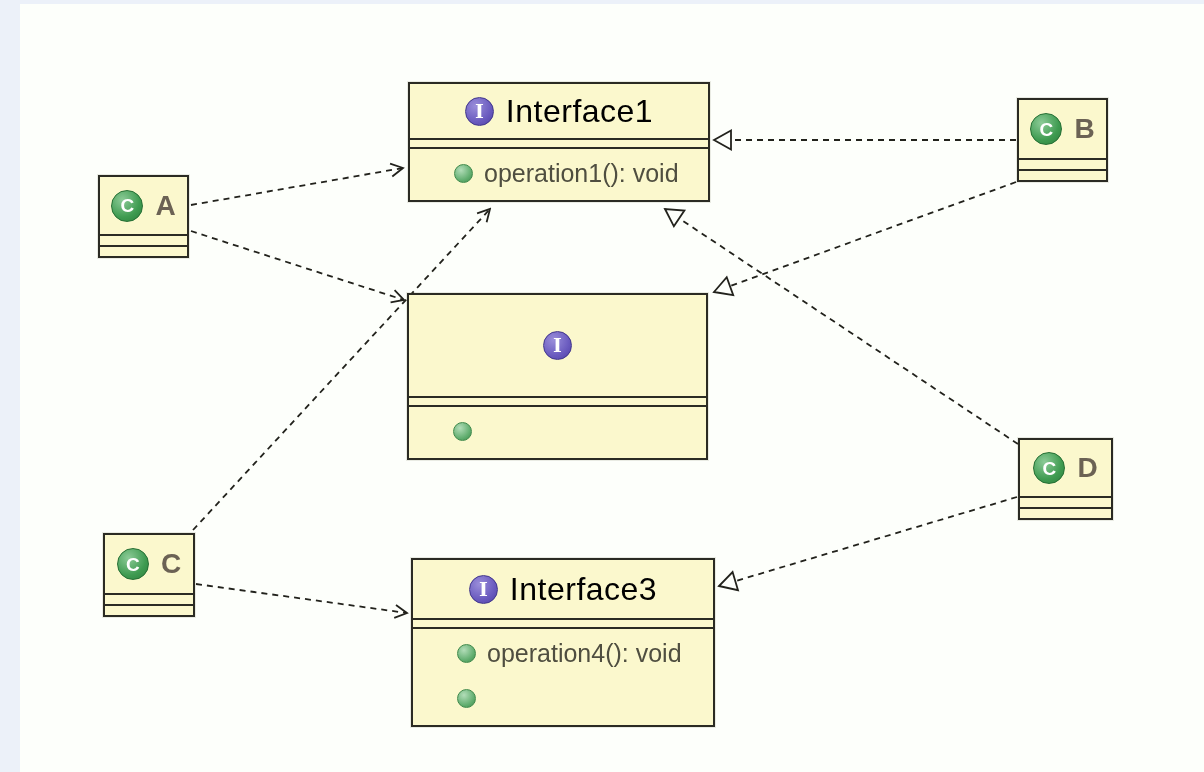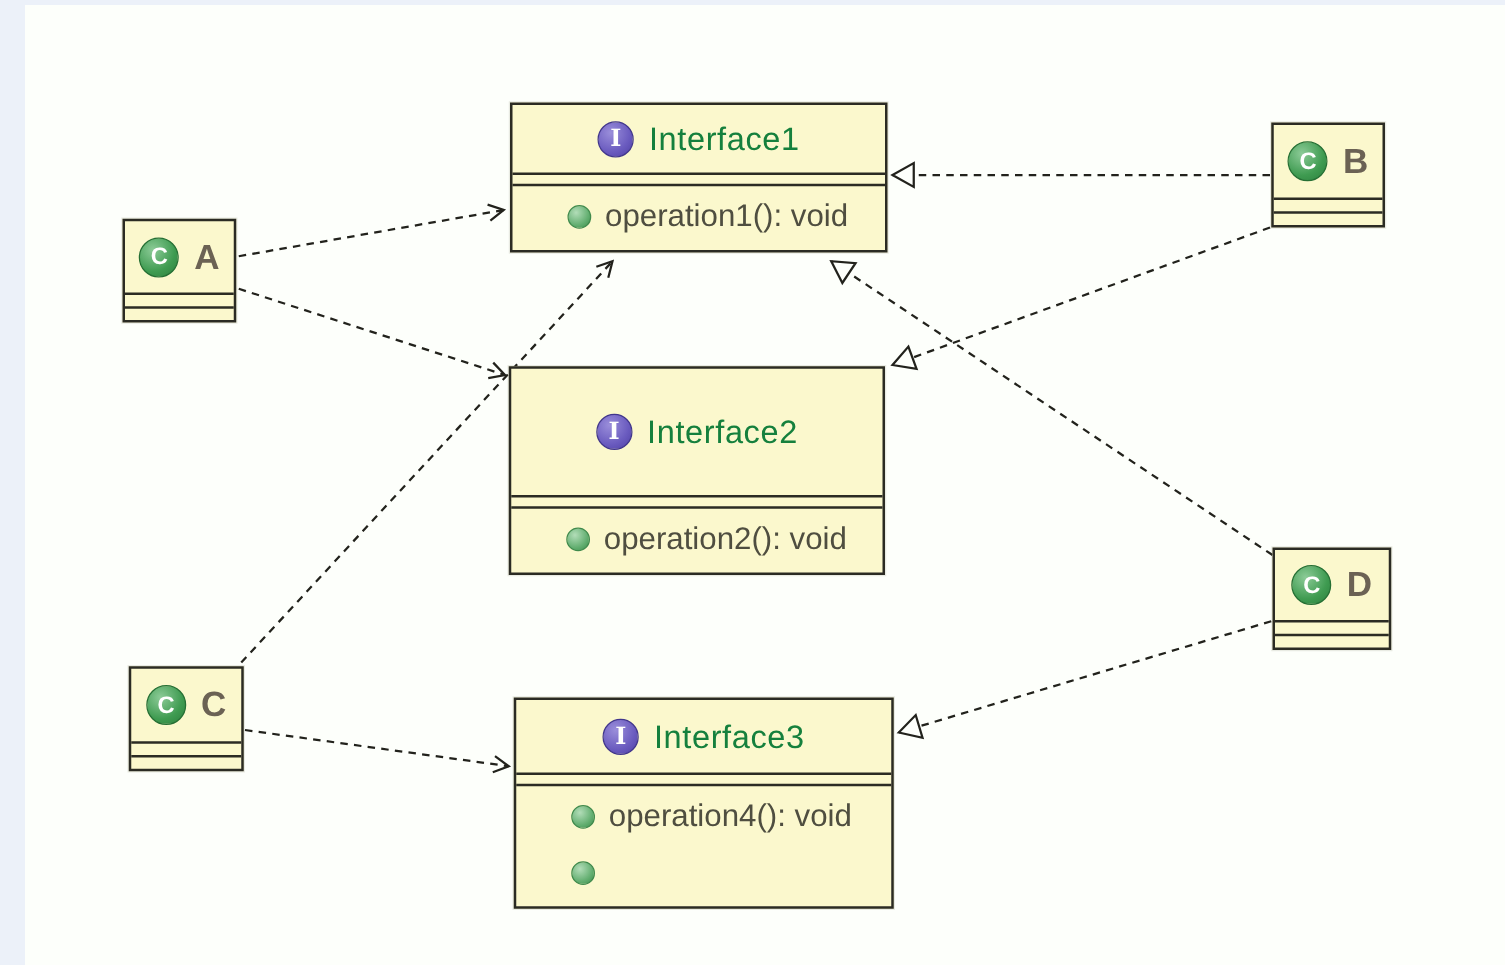--- a/index.html
+++ b/index.html
@@ -3,21 +3,21 @@
 <meta charset="utf-8">
 <style>
   html,body{margin:0;padding:0;width:1204px;height:772px;overflow:hidden;
     background:#FDFFFB;font-family:"Liberation Sans",sans-serif;}
   .frame-left{position:absolute;left:0;top:0;width:20px;height:772px;background:#ECF1F9;}
   .frame-top{position:absolute;left:0;top:0;width:1204px;height:4px;background:#ECF1F9;}
   #edges{position:absolute;left:0;top:0;width:1204px;height:772px;}
   .uml-box{position:absolute;background:#FBF8CD;border:2px solid #2B2B23;
     box-sizing:border-box;display:flex;flex-direction:column;box-shadow:0 0 0 1px rgba(90,90,60,.12);}
   .box-header{display:flex;align-items:center;justify-content:center;gap:12px;flex:1 1 auto;}
-  .box-title{color:#15803d;font-size:26px;letter-spacing:.5px;}
+  .box-title{color:#000000;font-size:32px;letter-spacing:.5px;}
   .if-icon{width:27px;height:27px;border-radius:50%;flex:0 0 auto;
     background:radial-gradient(circle at 35% 30%,#9A8EDA,#6A5BBF 60%,#4E3FA4);
     border:1px solid #41368C;display:flex;align-items:center;justify-content:center;
     color:#FFFFFF;font-family:"DejaVu Serif",serif;font-weight:bold;font-size:19px;line-height:1;}
   .cl-icon{width:30px;height:30px;border-radius:50%;flex:0 0 auto;
     background:radial-gradient(circle at 35% 30%,#8CCB97,#3F9B51 60%,#2B7F3C);
     border:1px solid #256F34;display:flex;align-items:center;justify-content:center;
     color:#FFFFFF;font-weight:bold;font-size:19px;line-height:1;}
   .compartment-gap{height:7px;border-top:2px solid #2B2B23;border-bottom:2px solid #2B2B23;flex:0 0 auto;}
   .ops{flex:0 0 auto;display:flex;flex-direction:column;justify-content:flex-start;
@@ -72,27 +72,25 @@
       <span class="op-text">operation1(): void</span>
     </div>
   </div>
 </div>
 
 <div class="uml-box" style="left:407px;top:293px;width:301px;height:167px">
   <div class="box-header">
     <span class="if-icon">
       <span>I</span>
     </span>
-    <span class="box-title">Interface2</span>
   </div>
   <div class="compartment-gap"></div>
   <div class="ops">
     <div class="op-row">
       <span class="op-bullet"></span>
-      <span class="op-text">operation2(): void</span>
     </div>
   </div>
 </div>
 
 <div class="uml-box" style="left:411px;top:558px;width:304px;height:169px">
   <div class="box-header">
     <span class="if-icon">
       <span>I</span>
     </span>
     <span class="box-title">Interface3</span>

